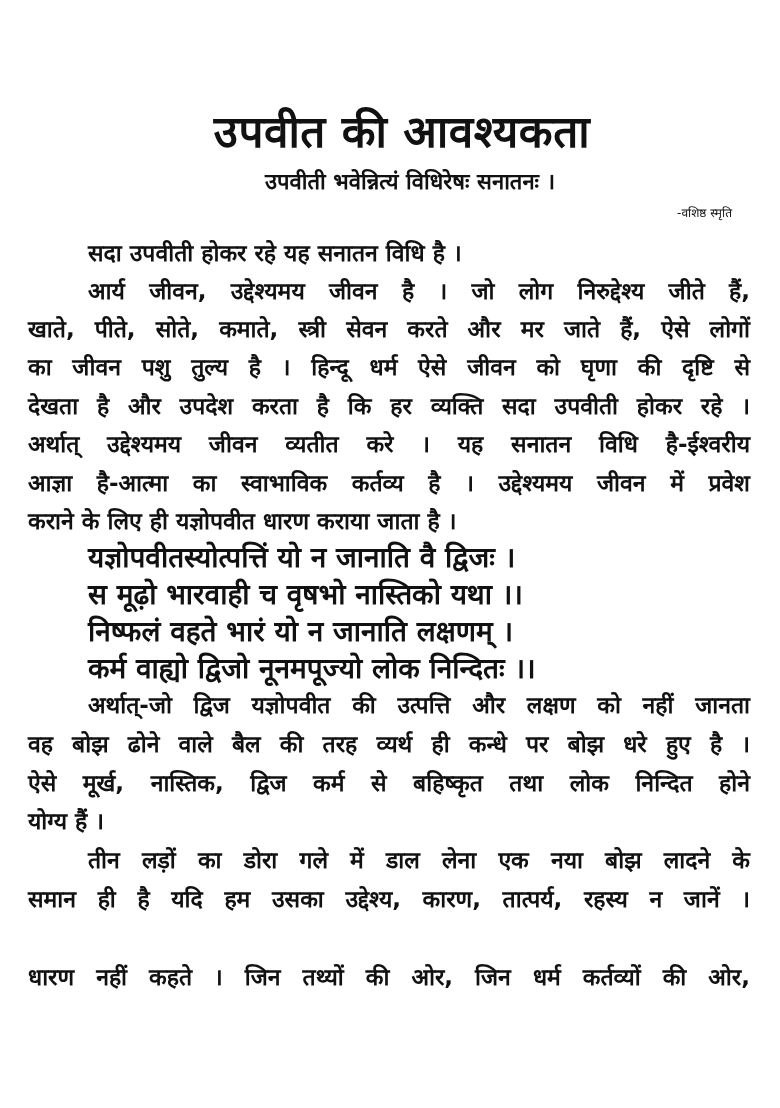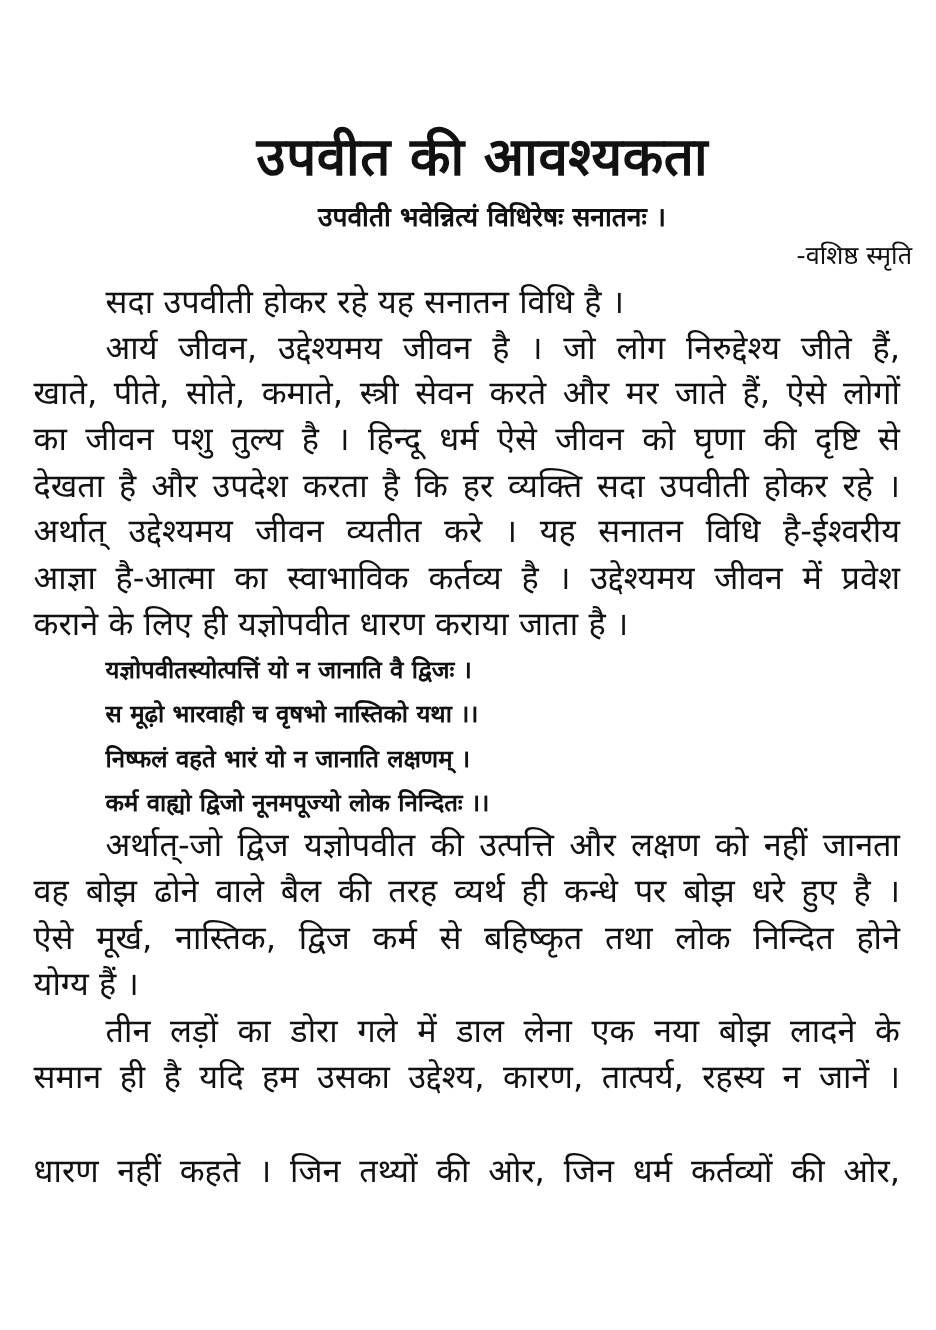--- a/index.html
+++ b/index.html
@@ -13,33 +13,33 @@
       position: absolute; left: 0; width: 780px; top: 104px;
       text-align: center; font-size: 44px; font-weight: bold; letter-spacing: 0.5px;
       line-height: 56px; margin-left: 12px;
     }
     .shloka-main {
       position: absolute; left: 0; width: 780px; top: 166px;
       text-align: center; font-size: 22px; font-weight: bold; line-height: 32px;
       margin-left: 20px;
     }
     .attribution {
-      position: absolute; right: 20px; top: 198px;
-      font-size: 21px; line-height: 30px; margin-left: 16px;
+      position: absolute; right: 48px; top: 198px;
+      font-size: 12px; line-height: 30px; margin-left: 16px;
     }
     .line {
       position: absolute; left: 28px; width: 722px;
-      font-size: 27px; line-height: 34px; white-space: nowrap;
-      text-align: justify; text-align-last: justify;
+      font-size: 23px; line-height: 34px; white-space: nowrap;
+      text-align: justify; text-align-last: justify; font-weight: bold;
     }
     .line.indent { left: 88px; width: 662px; }
     .line.last { text-align-last: left; }
     .verse {
       position: absolute; left: 88px;
-      font-size: 20px; font-weight: bold; line-height: 36px; white-space: nowrap;
+      font-size: 28px; font-weight: bold; line-height: 36px; white-space: nowrap;
     }
   </style>
 </head>
 <body>
 
 <div class="page">
   <h1 class="title" style="margin-top:0">उपवीत की आवश्यकता</h1>
   <div class="shloka-main">उपवीती भवेन्नित्यं विधिरेषः सनातनः ।</div>
   <div class="attribution">-वशिष्ठ स्मृति</div>
 

